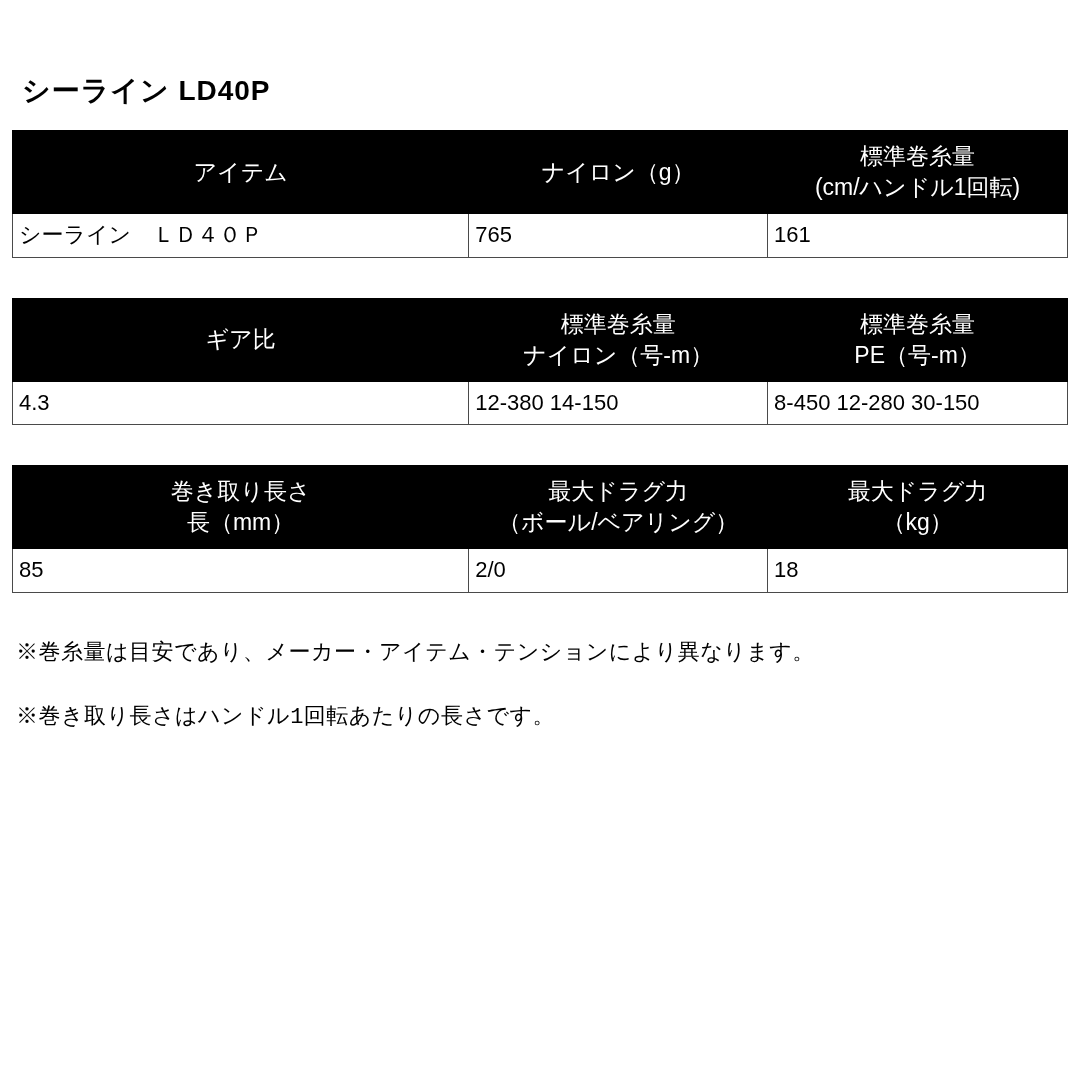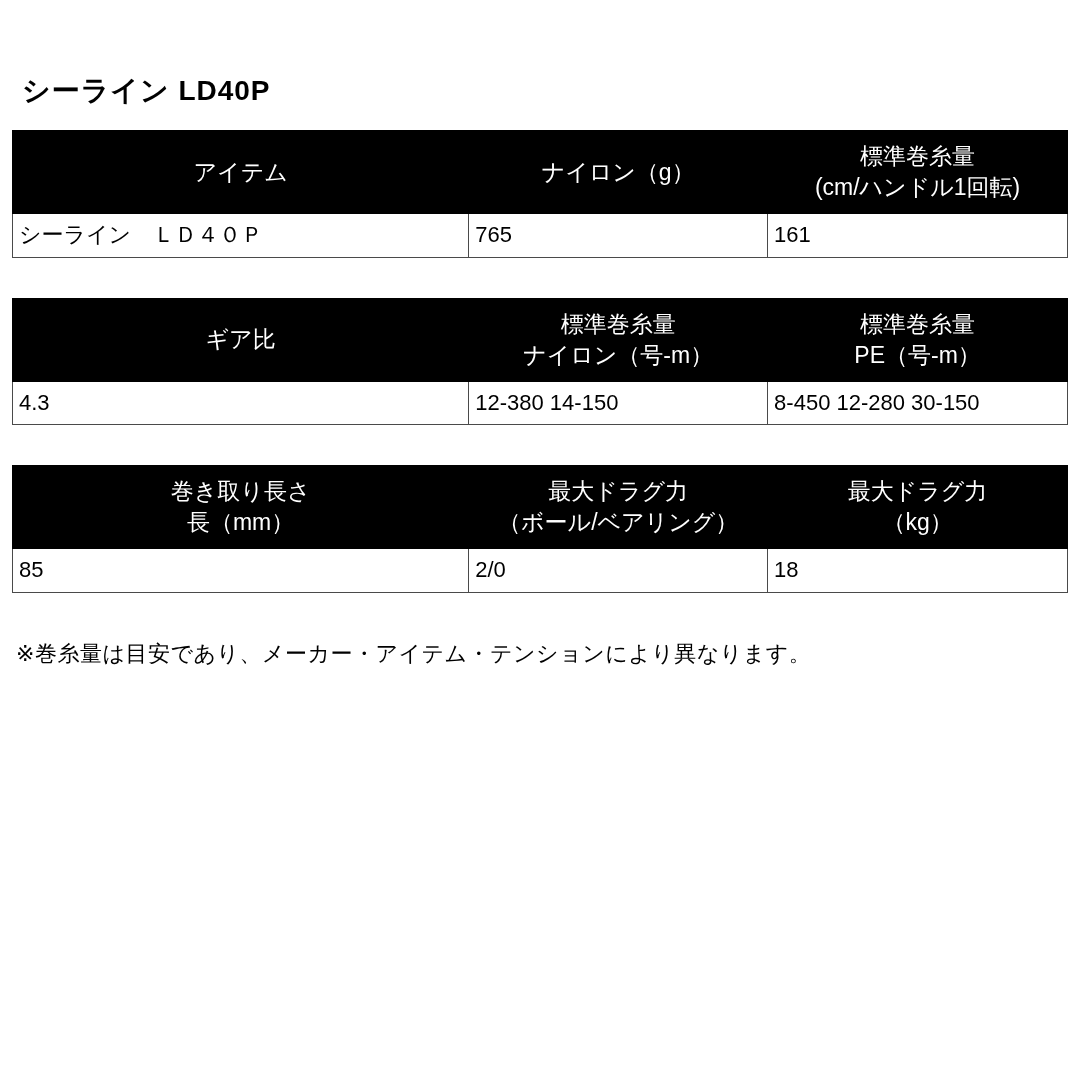--- a/index.html
+++ b/index.html
@@ -59,20 +59,21 @@
     display: block;
   }
   .notes {
     margin: 8px 0 0 4px;
   }
   .note {
     font-size: 22px;
     line-height: 1.9;
     color: #000000;
     letter-spacing: 0.5px;
+    font-family: Liberation Mono, monospace;
   }
 </style>
 </head>
 <body>
 
 <div class="page">
 
   <h1 class="product-title">シーライン LD40P</h1>
 
   <table class="spec">
@@ -145,15 +146,16 @@
       <tr>
         <td>85</td>
         <td>2/0</td>
         <td>18</td>
       </tr>
     </tbody>
   </table>
 
   <div class="notes">
     <p class="note">※巻糸量は目安であり、メーカー・アイテム・テンションにより異なります。</p>
+    <p class="note">※巻き取り長さはハンドル1回転あたりの長さです。</p>
   </div>
 
 </div>
 
 </body></html>

